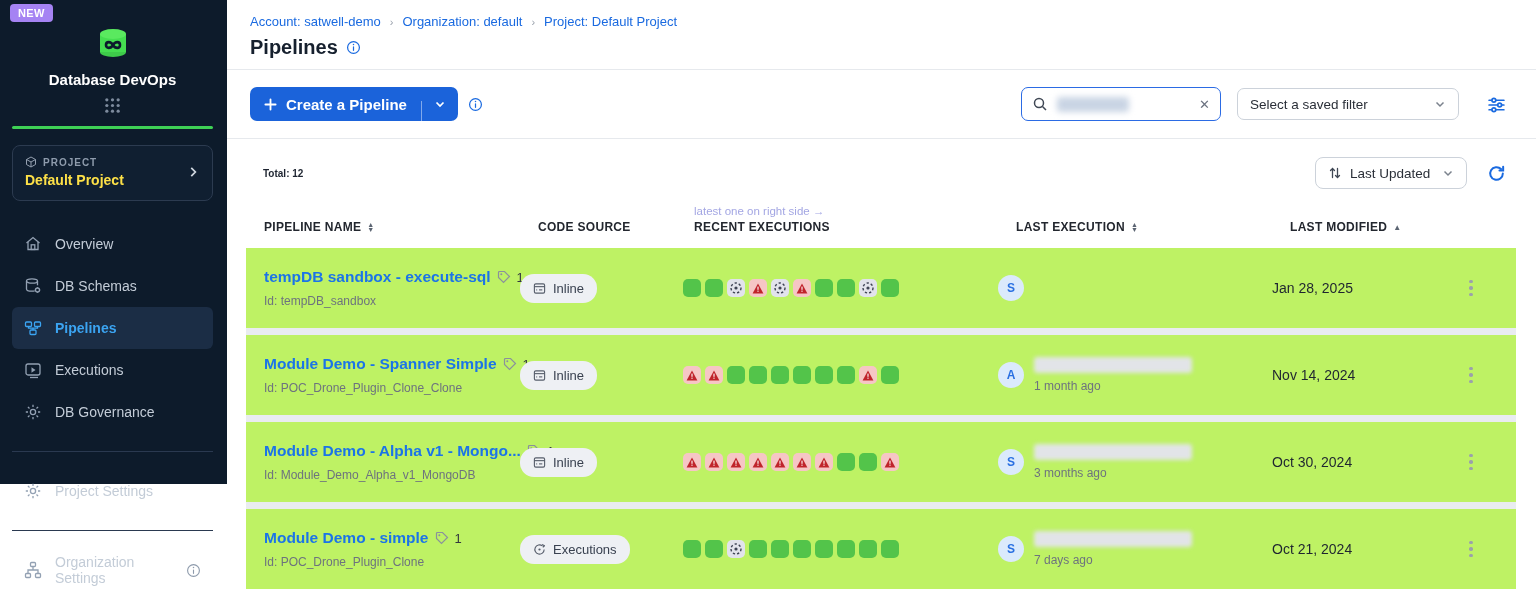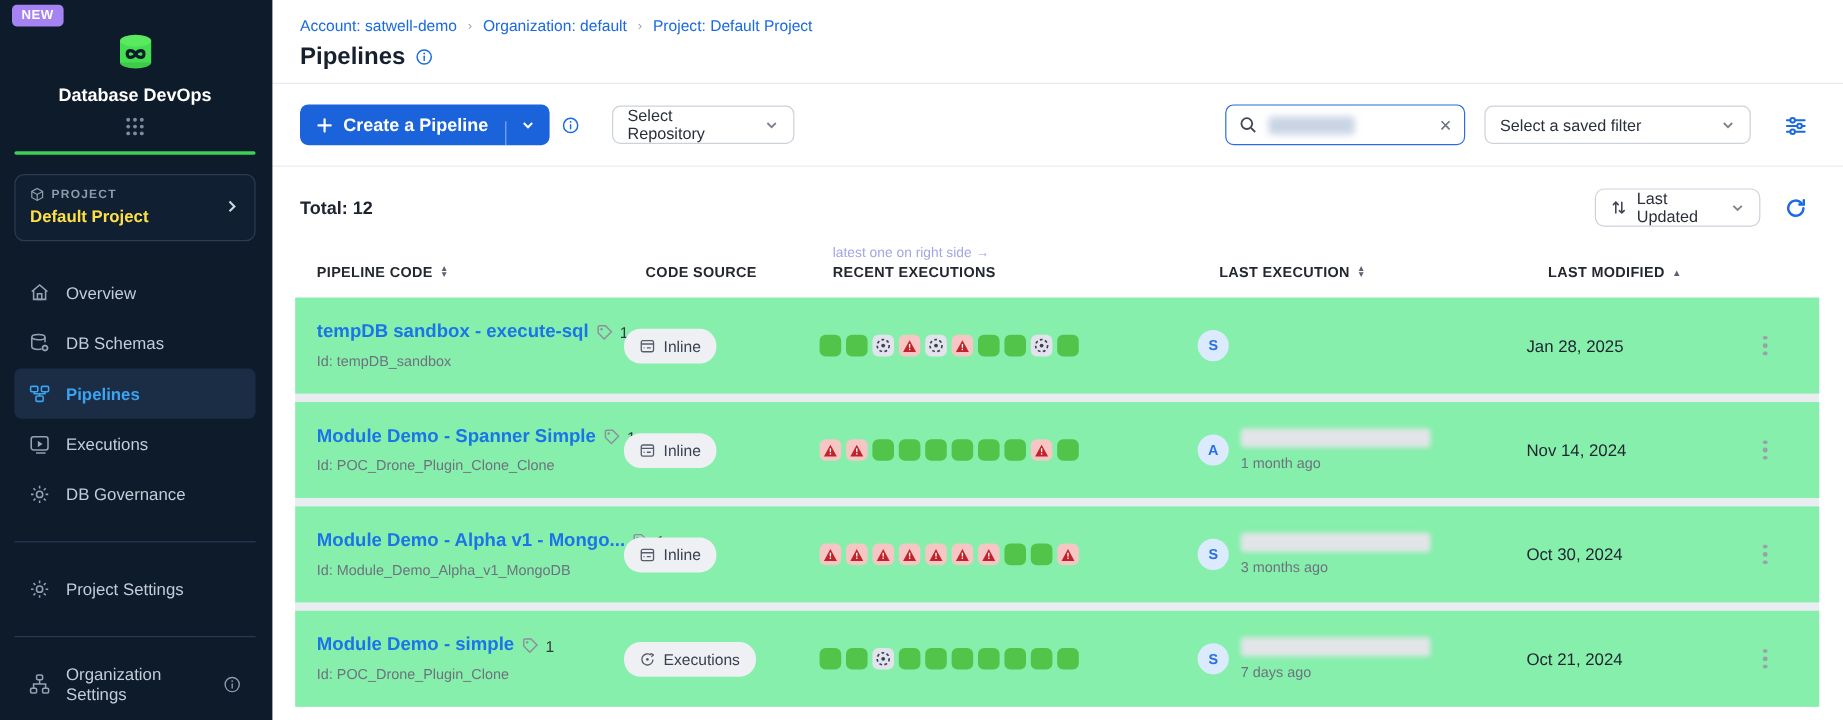--- a/index.html
+++ b/index.html
@@ -1,20 +1,20 @@
 <!DOCTYPE html>
 <html><head>
 <meta charset="utf-8">
 <style>
   * { margin:0; padding:0; box-sizing:border-box; }
   html,body { width:1536px; height:600px; overflow:hidden; font-family:"Liberation Sans", sans-serif; background:#fff; }
   .app { display:flex; width:1536px; height:600px; }
 
   
-  .sidebar { width:227px; min-width:227px; height:600px; background:#0d1b2b; position:relative; color:#c3ccd7; }
+  .sidebar { width:227px; min-width:227px; height:484px; background:#0d1b2b; position:relative; color:#c3ccd7; }
   .new-badge { position:absolute; top:4px; left:10px; background:#a583f3; color:#fff; font-size:11px; font-weight:bold; padding:3px 8px; border-radius:4px; letter-spacing:.3px; }
   .brand { display:flex; align-items:center; padding:26px 14px 0 12px; gap:9px;flex-direction:column; }
   .brand-title { color:#fff; font-weight:bold; font-size:15px; flex:1; }
   .grid-icon { color:#7d8b9d; display:flex; }
   .green-line { height:3px; background:#3ed155; margin:12px 14px 0 12px; border-radius:2px; }
   .project-card { margin:16px 14px 0 12px; border:1px solid #2c3b50; border-radius:8px; padding:10px 12px 12px 12px; display:flex; align-items:center; cursor:pointer; background:#101f31; }
   .project-card .pc-left { flex:1; }
   .pc-label { display:flex; align-items:center; gap:6px; color:#8e9bac; font-size:10px; font-weight:bold; letter-spacing:1px; margin-bottom:4px; }
   .pc-name { color:#fde047; font-weight:bold; font-size:14px; }
   .pc-chevron { color:#cfd6df; display:flex; }
@@ -47,34 +47,34 @@
   .repo-select { margin-left:27px; width:152px; justify-content:space-between; }
   .tb-right { margin-left:auto; display:flex; align-items:center; }
   .search-box { display:flex; align-items:center; width:200px; height:34px; border:1.5px solid #2b6be4; border-radius:7px; padding:0 10px; gap:9px; background:#fff; }
   .search-blur { width:72px; height:15px; border-radius:3px; background:#c9d4e4; filter:blur(3px); }
   .search-clear { margin-left:auto; color:#6b7280; font-size:13px; cursor:pointer; line-height:1; }
   .filter-select { margin-left:16px; width:222px; justify-content:space-between; }
   .sliders { margin-left:28px; display:flex; cursor:pointer; }
 
   .content { flex:1; background:#fff; overflow:hidden; }
   .total-bar { display:flex; align-items:center; padding:18px 30px 16px 23px; }
-  .total-label { font-size:15px; font-weight:bold; color:#1d2430; }
+  .total-label { font-size:10px; font-weight:bold; color:#1d2430;margin-left:13px; }
   .total-right { margin-left:auto; display:flex; align-items:center; }
-  .sort-select { width:138px; justify-content:flex-start; gap:8px; border-radius:8px; }
+  .sort-select { width:152px; justify-content:flex-start; gap:8px; border-radius:8px; }
   .sort-select .sel-label { flex:1; }
   .refresh { margin-left:20px; display:flex; cursor:pointer; }
 
   .thead { display:grid; grid-template-columns:274px 156px 322px 274px 172px 54px; padding:0 20px 14px 37px; align-items:end; }
   .th { font-size:12px; font-weight:bold; color:#23272f; letter-spacing:.3px; display:flex; align-items:center; gap:6px; }
   .th-hint { font-size:11.5px; color:#a3a6e3; font-weight:normal; letter-spacing:0; margin-bottom:3px; }
   .sort-glyph { display:inline-flex; flex-direction:column; line-height:5px; font-size:7px; color:#5b6472; }
   .sort-glyph.single { font-size:8px; color:#5b6472; }
 
   .rows { margin:0 20px 0 19px; }
-  .row { background:#86efac; display:grid; grid-template-columns:256px 156px 322px 274px 172px 54px; padding-left:18px; height:80px; margin-bottom:7px; align-items:center; box-shadow:0 0 0 7px #e9ecf0 inset 0; }
+  .row { background:#bef264; display:grid; grid-template-columns:256px 156px 322px 274px 172px 54px; padding-left:18px; height:80px; margin-bottom:7px; align-items:center; box-shadow:0 0 0 7px #e9ecf0 inset 0; }
   .rows { background:#e9ecf0; }
   .row { box-shadow:none; }
   .name-line { display:flex; align-items:center; gap:6px; }
   .p-name { color:#1b74e8; font-weight:bold; font-size:15.5px; text-decoration:none; cursor:pointer; white-space:nowrap; }
   .tag-ic { display:flex; }
   .tag-count { font-size:13px; color:#33383f; }
   .p-id { font-size:12px; color:#6d737e; margin-top:8px; }
   .chip { display:inline-flex; align-items:center; gap:7px; background:#eef0f4; border-radius:14px; padding:7px 13px; font-size:13px; color:#394150; cursor:pointer; }
   .chip-ic { display:flex; }
   .c-exec { display:flex; gap:4px; padding-left:7px; }
@@ -272,28 +272,20 @@
             </svg>
         </div>
       </div>
       <span class="info-blue tb-info">
         <svg width="15" height="15" viewBox="0 0 16 16" fill="none" stroke="currentColor" stroke-width="1.3">
             <circle cx="8" cy="8" r="6.3"></circle>
             <path d="M8 7.4v3.6" stroke-linecap="round"></path>
             <circle cx="8" cy="4.9" r=".8" fill="currentColor" stroke="none"></circle>
           </svg>
       </span>
-      <div class="select-box repo-select">
-        <span class="sel-label">Select Repository</span>
-        <span class="select-caret">
-          <svg width="12" height="12" viewBox="0 0 12 12" fill="none" stroke="currentColor" stroke-width="1.5">
-              <path d="M2.5 4.5 6 8l3.5-3.5"></path>
-            </svg>
-        </span>
-      </div>
 
       <div class="tb-right">
         <div class="search-box">
           <span style="display:flex">
             <svg width="16" height="16" viewBox="0 0 16 16" fill="none" stroke="#3f4754" stroke-width="1.5">
                 <circle cx="7" cy="7" r="4.5"></circle>
                 <path d="M10.5 10.5 14 14"></path>
               </svg>
           </span>
           <span class="search-blur"></span>
@@ -340,21 +332,21 @@
             <svg width="19" height="19" viewBox="0 0 18 18" fill="none" stroke="#1a6ae0" stroke-width="1.9" stroke-linecap="round">
               <path d="M15 9a6 6 0 1 1-1.7-4.2"></path>
                 <path d="M15.3 2.6v3.5h-3.5"></path>
             </svg>
           </span>
         </div>
       </div>
 
       <div class="thead">
         <div class="th">
-          <span>PIPELINE CODE</span>
+          <span>PIPELINE NAME</span>
           <span class="sort-glyph">
               <span>▲</span>
               <span>▼</span>
             </span>
         </div>
         <div class="th">
             <span>CODE SOURCE</span>
           </div>
         <div>
           <div class="th-hint">latest one on right side →</div>

